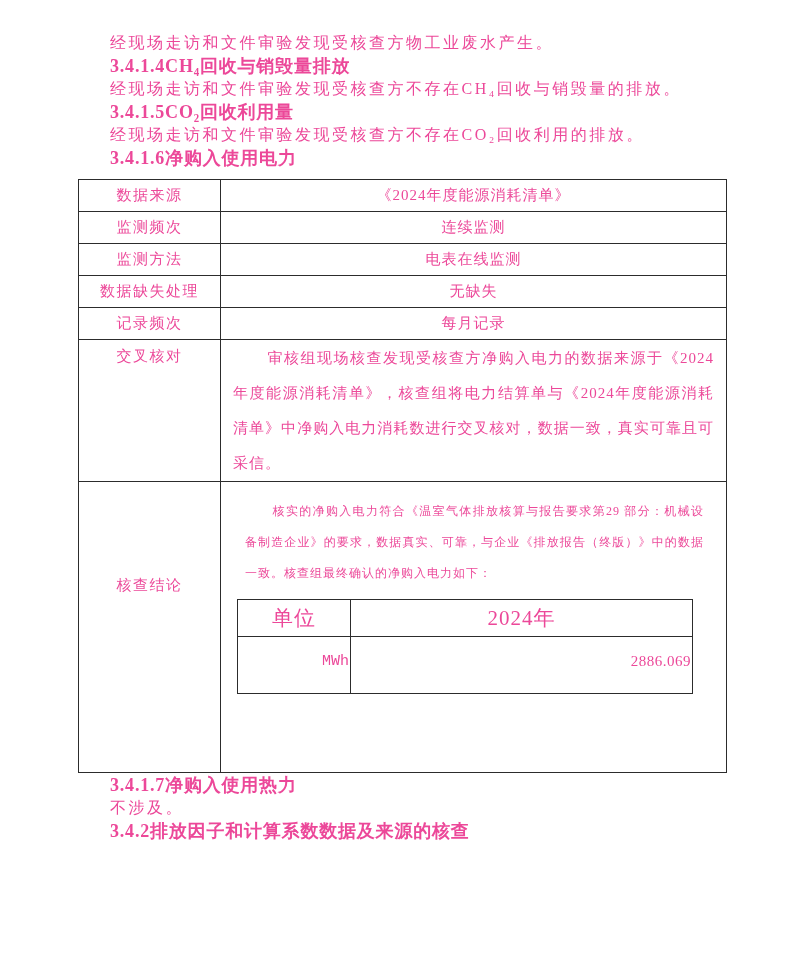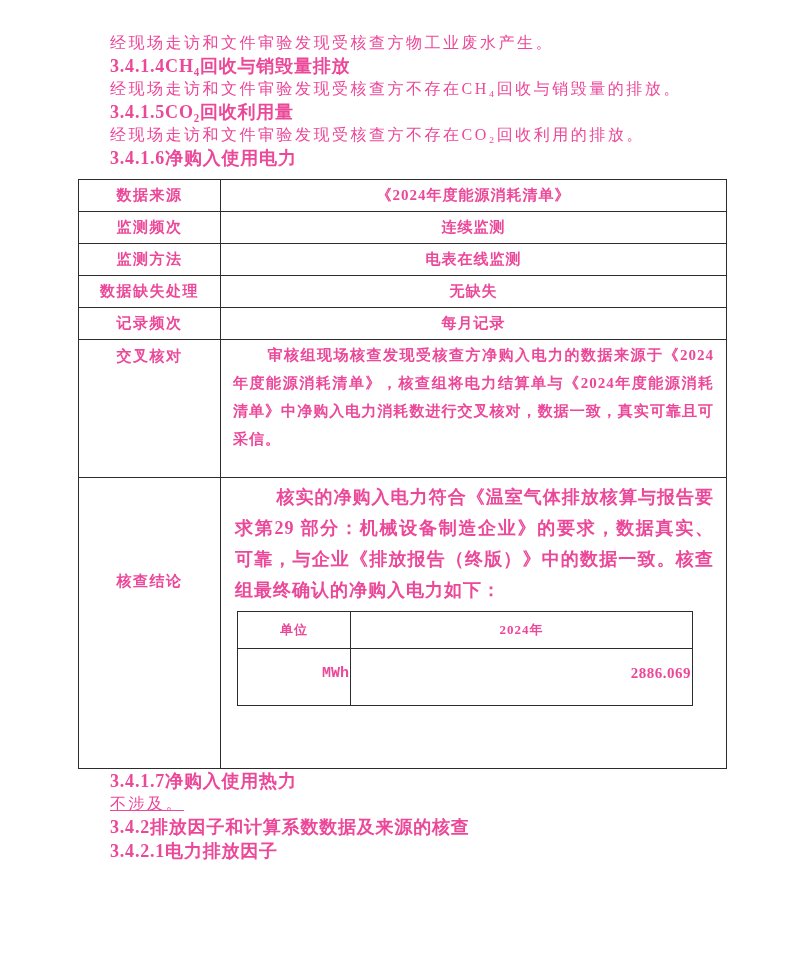--- a/index.html
+++ b/index.html
@@ -25,35 +25,34 @@
     line-height: 24px;
     font-weight: bold;
     letter-spacing: 0.8px;
   }
   .mt-h-a { margin-top: 17px; }
   .mt-p-a { margin-top: 20px; }
   .mt-h-b { margin-top: 21px; }
   .mt-p-b { margin-top: 19px; }
   .mt-h-c { margin-top: 21px; }
   .mt-h-d { margin-top: 13px; }
-  .mt-p-d { margin-top: 18px; text-decoration: underline; }
+  .mt-p-d { margin-top: 18px; }
   .mt-h-e { margin-top: 22px; }
   .mt-h-f { margin-top: 19px; }
 
   table.outer {
     border-collapse: collapse;
     table-layout: fixed;
     width: 649px;
     margin-left: -32px;
     margin-top: 9px;
   }
   table.outer td {
     border: 1.5px solid #2c2c2c;
     font-size: 15px;
-    font-weight: bold;
   }
   td.label-cell {
     width: 139px;
     text-align: center;
     vertical-align: middle;
     letter-spacing: 1.5px;
   }
   td.value-cell {
     text-align: center;
     vertical-align: middle;
@@ -61,55 +60,55 @@
   }
   tr.simple-row td { height: 29px; }
   tr.cross-row td { height: 129px; }
   td.label-top {
     vertical-align: top;
     padding-top: 7px;
   }
   td.cross-text {
     vertical-align: top;
     padding: 1px 12px 0 12px;
-    line-height: 28px;
+    line-height: 35px;
     font-size: 15.5px;
     letter-spacing: 1px;
     text-align: justify;
     text-indent: 2.3em;
   }
   tr.conclusion-row td { height: 204px; }
   td.conclusion-label {
     vertical-align: middle;
     padding-bottom: 85px;
   }
   td.conclusion-cell {
     vertical-align: top;
     padding: 4px 12px 0 14px;
   }
   p.conclusion-text {
-    margin: 0;
+    margin: 10px;
     line-height: 31px;
-    font-size: 18px;
+    font-size: 12px;
     letter-spacing: 1px;
     text-align: justify;
     text-indent: 2.3em;
   }
   table.inner {
     border-collapse: collapse;
     table-layout: fixed;
     width: 456px;
     margin: 5px 0 0 2px;
   }
   table.inner td {
     border: 1.4px solid #2c2c2c;
     text-align: center;
   }
   col.inner-col-unit { width: 113px; }
-  tr.inner-header td { height: 34px; vertical-align: middle; font-size: 13px; letter-spacing: 1px; text-align: center; }
+  tr.inner-header td { height: 34px; vertical-align: middle; font-size: 21px; letter-spacing: 1px; text-align: center; }
   tr.inner-data td { height: 47px; vertical-align: middle; padding-bottom: 8px; text-align: right; }
   td.unit-name {
     font-family: "Liberation Mono", "DejaVu Sans Mono", monospace;
     font-size: 13px;
   }
   td.amount-value { font-size: 16px; letter-spacing: 0.5px; }
 </style>
 </head>
 <body>
 
@@ -177,15 +176,14 @@
       </tr>
     </tbody>
   </table>
 
   <h3 class="heading mt-h-d">3.4.1.7净购入使用热力</h3>
 
   <p class="body-text mt-p-d">不涉及。</p>
 
   <h3 class="heading mt-h-e">3.4.2排放因子和计算系数数据及来源的核查</h3>
 
-  <h3 class="heading mt-h-f">3.4.2.1电力排放因子</h3>
 
 </div>
 
 </body></html>

